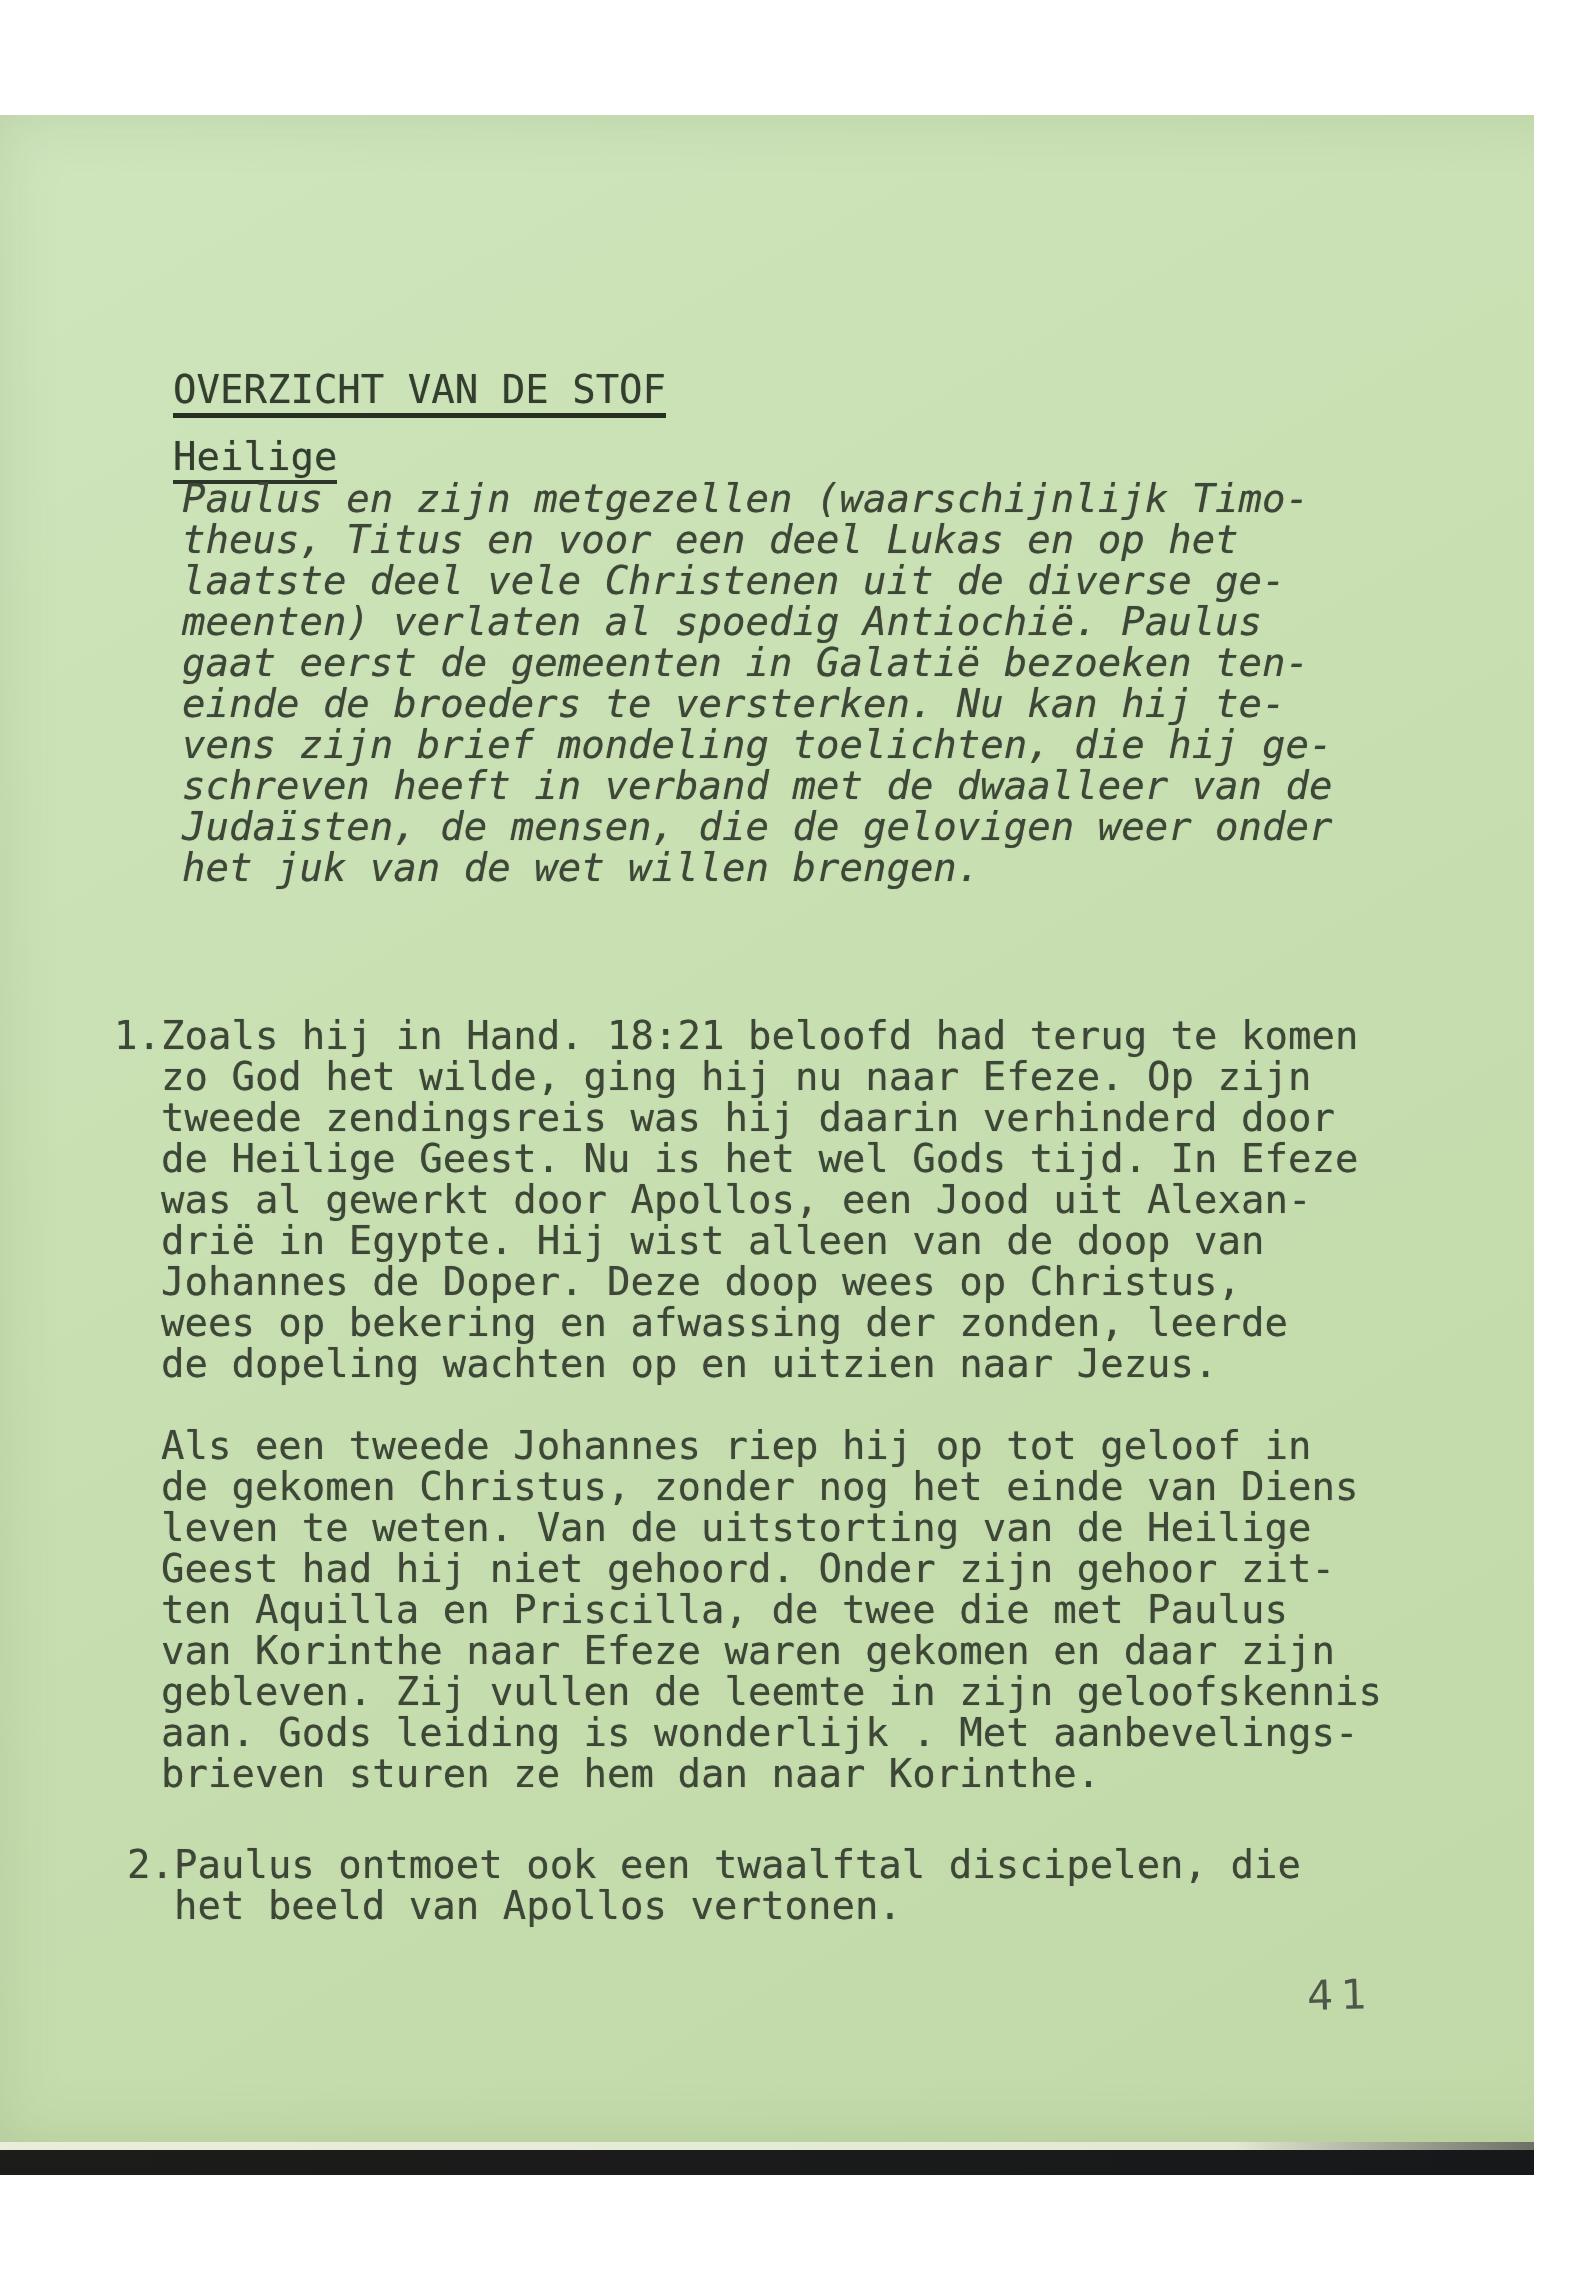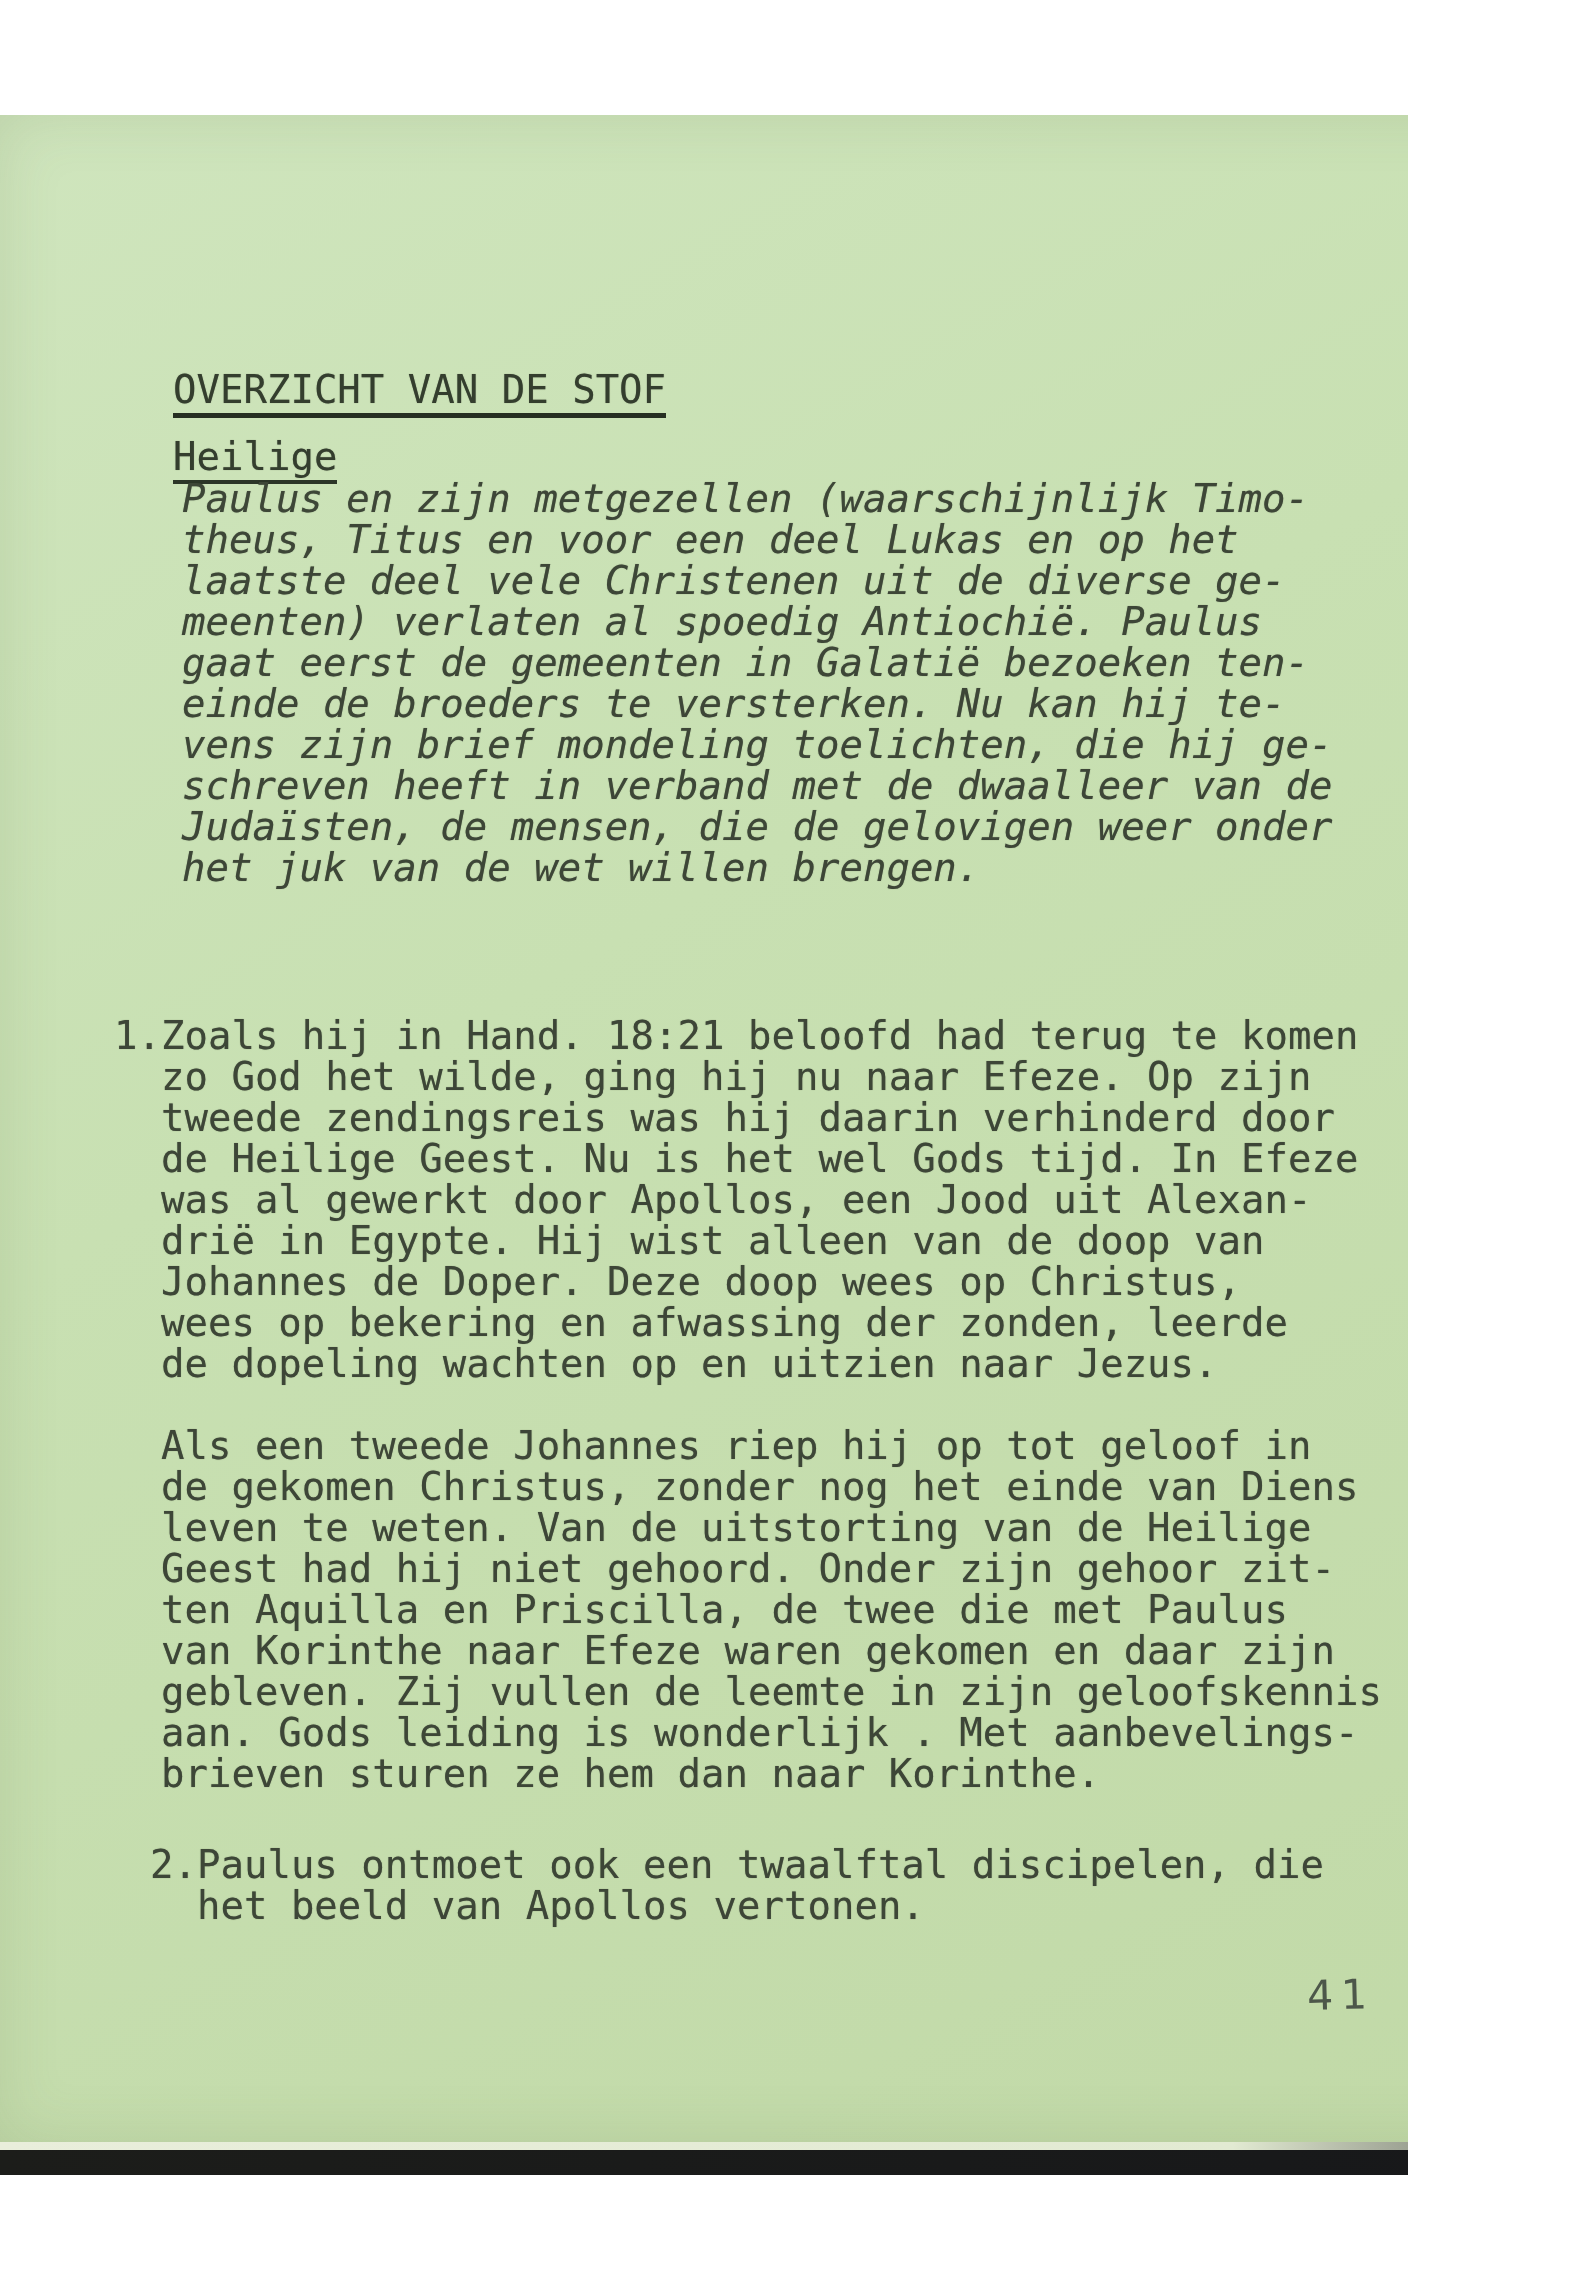--- a/index.html
+++ b/index.html
@@ -3,21 +3,21 @@
 <meta charset="utf-8">
 <style>
   html, body {
     margin: 0;
     padding: 0;
     background: var(--background-white, #ffffff);
     font-family: "DejaVu Sans Mono", monospace;
   }
   .canvas {
     position: relative;
-    width: 1408px;
+    width: 1534px;
     height: 2295px;
     background: var(--background-white, #ffffff);
     overflow: hidden;
   }
   
   .photo {
     position: absolute;
     left: 0;
     top: 115px;
     width: 1592px;
@@ -63,21 +63,21 @@
     color: var(--ink, #3d4637);
     white-space: pre;
     text-shadow: 0 0 0.9px rgba(47, 57, 42, 0.55);
     letter-spacing: 0;
   }
   .heading-title { left: 173px; top: 254px; color: #343e2e; }
   .heading-sub   { left: 173px; top: 321px; color: #343e2e; }
   .intro         { left: 182px; top: 363px; font-style: italic; }
   .heading-bezoek{ left: 127px; top: 825px; color: #343e2e; }
   .item1         { left: 114px; top: 900px; }
-  .item2         { left: 127px; top: 1729px; margin-left: 23px; }
+  .item2         { left: 127px; top: 1729px; }
   .ul {
     display: inline-block;
     border-bottom: 4.3px solid #2c3628;
     padding-bottom: 2.6px;
   }
   .ul-heavy { border-bottom-width: 5.2px; border-bottom-color: #262f22; }
   .pagenum {
     position: absolute;
     left: 1307px;
     top: 1856px;

